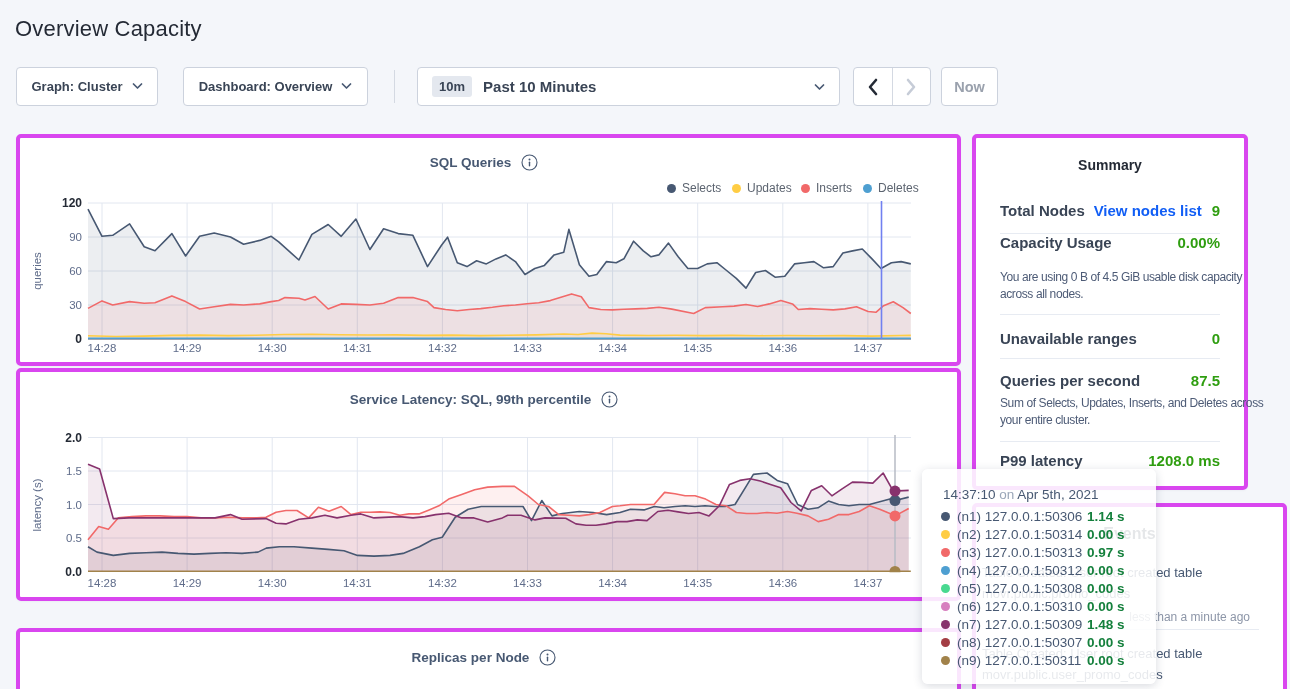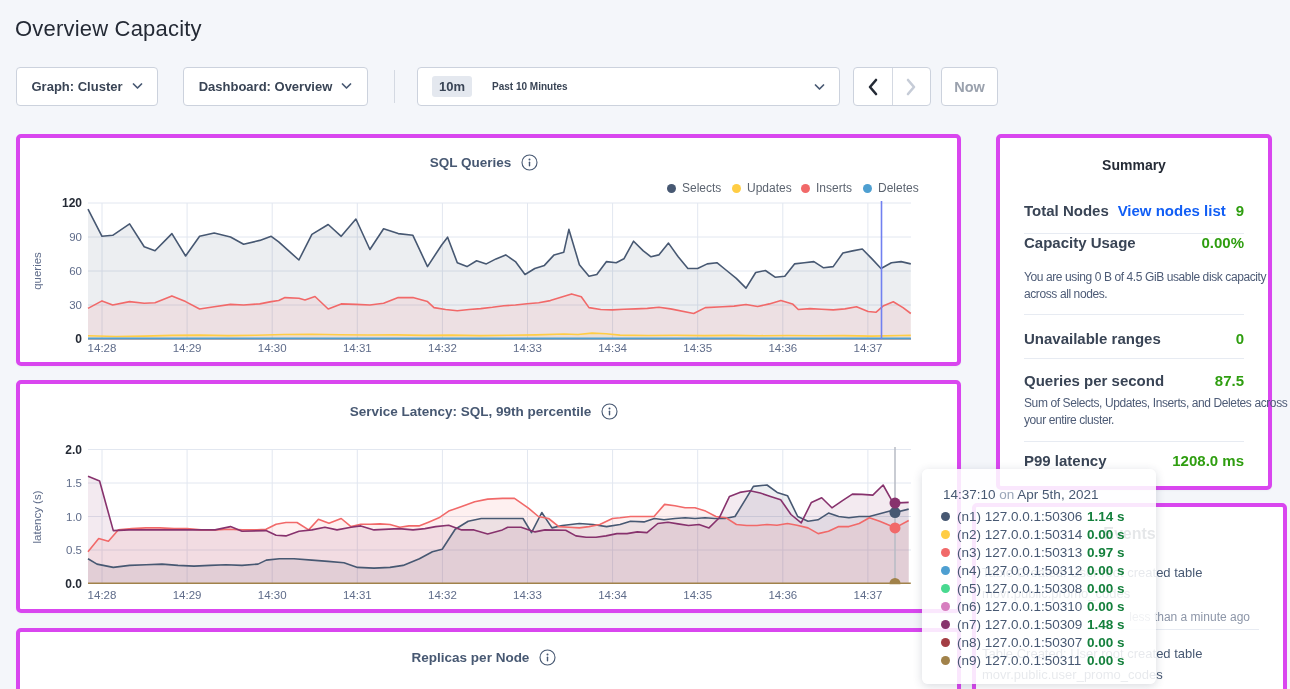--- a/index.html
+++ b/index.html
@@ -31,21 +31,21 @@
 
 <div class="btn" style="left:16px; top:67px; width:142px;">Graph: Cluster <svg width="11" height="7" viewBox="0 0 11 7">
       <polyline points="1.5,1 5.5,5 9.5,1" fill="none" stroke="#475872" stroke-width="1.7" stroke-linecap="round" stroke-linejoin="round"></polyline>
     </svg></div>
 <div class="btn" style="left:183px; top:67px; width:185px;">Dashboard: Overview <svg width="11" height="7" viewBox="0 0 11 7">
       <polyline points="1.5,1 5.5,5 9.5,1" fill="none" stroke="#475872" stroke-width="1.7" stroke-linecap="round" stroke-linejoin="round"></polyline>
     </svg></div>
 <div class="abs" style="left:394px; top:70px; width:1px; height:33px; background:#d4d9e2;"></div>
 <div class="btn" style="left:417px; top:67px; width:423px; justify-content:flex-start; padding:0 14px;">
   <span style="background:#e4e8ef; border-radius:3px; padding:3px 7px; font-size:13px; color:#394455;">10m</span>
-  <span style="font-size:10px; margin-left:11px;">Past 10 Minutes</span>
+  <span style="font-size:15px; margin-left:2px;">Past 10 Minutes</span>
   <span style="margin-left:auto;"><svg width="11" height="7" viewBox="0 0 11 7">
         <polyline points="1.5,1 5.5,5 9.5,1" fill="none" stroke="#475872" stroke-width="1.7" stroke-linecap="round" stroke-linejoin="round"></polyline>
       </svg></span>
 </div>
 <div class="btn" style="left:853px; top:67px; width:78px; gap:0; padding:0;">
   <span style="flex:1; display:flex; align-items:center; justify-content:center; border-right:1px solid #d4d9e2; height:100%;">
     <svg width="16" height="22" viewBox="0 0 16 22">
         <polyline points="11,4 5,11 11,18" fill="none" stroke="#242a35" stroke-width="2.6" stroke-linecap="round" stroke-linejoin="round"></polyline>
       </svg>
   </span>
@@ -118,21 +118,21 @@
         <text x="422.4" y="214" text-anchor="middle" class="tick">14:32</text>
         <text x="507.5" y="214" text-anchor="middle" class="tick">14:33</text>
         <text x="592.6" y="214" text-anchor="middle" class="tick">14:34</text>
         <text x="677.7" y="214" text-anchor="middle" class="tick">14:35</text>
         <text x="762.8" y="214" text-anchor="middle" class="tick">14:36</text>
         <text x="847.9" y="214" text-anchor="middle" class="tick">14:37</text>
         <text x="21" y="133" class="tick" transform="rotate(-90 21 133)" text-anchor="middle">queries</text>
       </svg></div>
 </div>
 
-<div class="card" style="left:16px; top:380px; width:945px; height:233px;padding-left:45px;">
+<div class="card" style="left:16px; top:368px; width:945px; height:233px;padding-left:45px;">
   <div class="ctitle" style="top:19px;">Service Latency: SQL, 99th percentile <svg class="info" width="17" height="17" viewBox="0 0 17 17">
         <circle cx="8.5" cy="8.5" r="7.5" fill="none" stroke="#475872" stroke-width="1.1"></circle>
         <circle cx="8.5" cy="5.4" r="1" fill="#475872"></circle>
         <rect x="7.8" y="7.5" width="1.4" height="5" rx="0.7" fill="#475872"></rect>
       </svg></div>
   <div class="abs" style="top:0; left:0;"><svg width="945" height="233" viewBox="0 0 945 233">
         <line x1="68" y1="65.5" x2="891" y2="65.5" stroke="#e2e7f0" stroke-width="1"></line>
         <line x1="68" y1="99" x2="891" y2="99" stroke="#e2e7f0" stroke-width="1"></line>
         <line x1="68" y1="132.5" x2="891" y2="132.5" stroke="#e2e7f0" stroke-width="1"></line>
         <line x1="68" y1="166" x2="891" y2="166" stroke="#e2e7f0" stroke-width="1"></line>
@@ -184,21 +184,21 @@
 
 <div class="card" style="left:16px; top:628px; width:945px; height:80px;">
   <div class="ctitle" style="top:17px;">Replicas per Node <svg class="info" width="17" height="17" viewBox="0 0 17 17">
         <circle cx="8.5" cy="8.5" r="7.5" fill="none" stroke="#475872" stroke-width="1.1"></circle>
         <circle cx="8.5" cy="5.4" r="1" fill="#475872"></circle>
         <rect x="7.8" y="7.5" width="1.4" height="5" rx="0.7" fill="#475872"></rect>
       </svg></div>
   <div class="abs" style="left:50px; top:55.5px; font-weight:700; font-size:12px; color:#242a35;">40</div>
 </div>
 
-<div class="card" style="left:972px; top:134px; width:276px; height:356px;margin-left:24px;">
+<div class="card" style="left:972px; top:134px; width:276px; height:356px;">
   <div class="abs" style="left:0; right:0; top:19px; text-align:center; font-weight:700; font-size:14px; color:#242a35;">Summary</div>
   <div class="srow" style="top:64px;">
     <span><b>Total Nodes</b>&nbsp;&nbsp;<a style="color:#115ef5; font-weight:700; font-size:15px; text-decoration:none;text-align:right;">View nodes list</a></span>
     <span class="green">9</span>
   </div>
   <div class="sdiv" style="top:95px;"></div>
   <div class="srow" style="top:96px;">
       <b>Capacity Usage</b>
       <span class="green">0.00%</span>
     </div>

